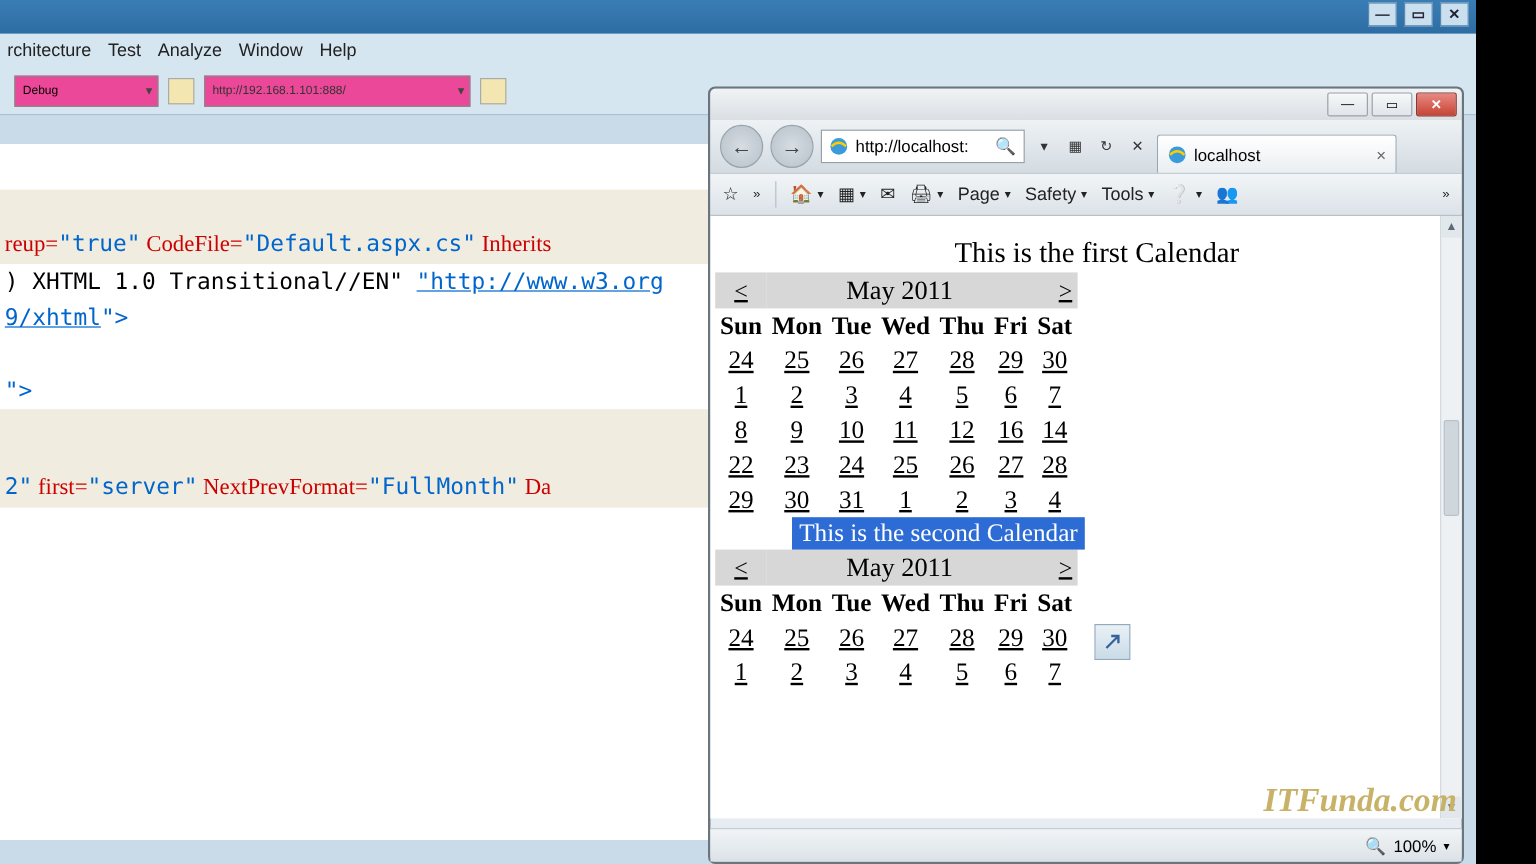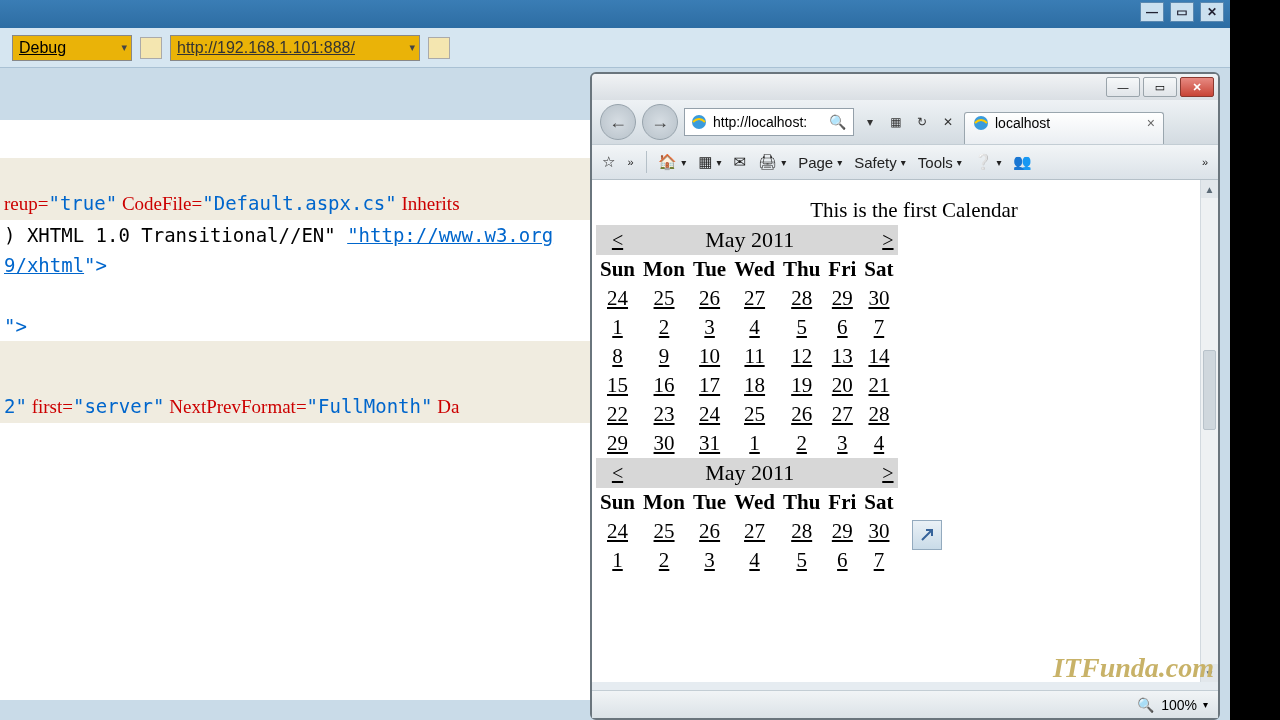--- a/index.html
+++ b/index.html
@@ -29,25 +29,25 @@
 }
 .vs-menubar {
   height: 28px; background: #d6e6f1; display: flex; align-items: center;
   padding-left: 6px; gap: 14px; font-size: 15px; color: #222;
 }
 .vs-toolbar {
   height: 40px; background: #d6e6f1; display: flex; align-items: center;
   gap: 8px; padding-left: 12px; border-bottom: 1px solid #a9c1d4;
 }
 .vs-combo {
-  height: 26px; border: 1px solid #888; background: #eab308; display: flex;
-  align-items: center; padding: 0 6px; font-size: 16px; position: relative; text-decoration: underline;
+  height: 26px; border: 1px solid #888; background: #ec4899; display: flex;
+  align-items: center; padding: 0 6px; font-size: 10px; position: relative;
 }
 .vs-combo.debug { width: 120px; }
-.vs-combo.url { width: 250px; color: #333;}
+.vs-combo.url { width: 222px; color: #333;}
 .vs-combo::after {
   content: "▾"; position: absolute; right: 4px; font-size: 11px; color: #444;
 }
 .vs-tb-icon {
   width: 22px; height: 22px; background: #f4e6b0; border: 1px solid #aaa;
 }
 .vs-editor {
   position: absolute; left: 0; top: 120px; width: 590px; height: 580px;
   background: #fff; font-family: Consolas, monospace; font-size: 19px;
   padding: 8px 0; line-height: 1.6; overflow: hidden; white-space: pre;
@@ -89,22 +89,22 @@
   display: flex; align-items: center; padding: 0 6px; font-size: 14px; gap: 6px; justify-content: flex-end;
 }
 .ie-urlfield svg { flex-shrink: 0; }
 .ie-small-btn {
   width: 20px; height: 20px; display: flex; align-items: center; justify-content: center;
   font-size: 12px; color: #333;
 }
 .ie-tabs { flex: 1; display: flex; align-items: flex-end; height: 100%; }
 .ie-tab {
   height: 32px; background: linear-gradient(#fff,#eaeef2); border: 1px solid #9aa6ae;
-  border-bottom: none; border-radius: 3px 3px 0 0; display: flex; align-items: flex-start;
-  padding: 2px 8px; font-size: 14px; gap: 6px; min-width: 200px;
+  border-bottom: none; border-radius: 3px 3px 0 0; display: flex; align-items: center;
+  padding: 12px 8px; font-size: 14px; gap: 6px; min-width: 200px;
 }
 .ie-tab-x { margin-left: auto; color: #666; font-size: 14px;}
 .ie-toolbar2 {
   height: 36px; background: linear-gradient(#f2f5f7,#dbe2e8);
   border-top: 1px solid #c3cdd4; border-bottom: 1px solid #b5c0c8;
   display: flex; align-items: center; padding: 0 10px; gap: 12px;
   font-size: 15px; color: #222;
 }
 .ie-toolbar2 .sp { width: 1px; height: 22px; background: #b5c0c8; }
 .ie-tb2-item { display: flex; align-items: center; gap: 4px; }
@@ -119,21 +119,21 @@
 }
 .ie-scrollbar .arrow {
   height: 18px; background: #e2e7eb; display: flex; align-items: center;
   justify-content: center; font-size: 10px; color: #5b6a76;
 }
 .ie-scrollbar .thumb {
   position: absolute; left: 2px; right: 2px; top: 170px; height: 80px;
   background: #cfd7dd; border: 1px solid #b8c2ca; border-radius: 2px;
 }
 .cal-wrap { padding: 18px 10px 0 4px; width: 590px;}
-.cal-caption1 { text-align: center; font-size: 21px; margin-bottom: 2px; padding-left: 60px;}
+.cal-caption1 { text-align: center; font-size: 24px; margin-bottom: 2px; padding-left: 60px;}
 .cal-caption2 {
   display: inline-block; background: #2d6bd5; color: #fff; font-size: 21px;
   padding: 1px 6px; margin-left: 64px;
 }
 table.cal {
   border-collapse: collapse; margin-left: 0; font-size: 21px;
 }
 table.cal td, table.cal th {
   padding: 2px 4px; text-align: center;
 }
@@ -162,20 +162,27 @@
 </head>
 <body>
 
 <div class="vs-window">
   <div class="vs-titlebar">
     <div class="vs-tb-controls">
       <div class="vs-tb-btn">—</div>
       <div class="vs-tb-btn">▭</div>
       <div class="vs-tb-btn">✕</div>
     </div>
+  </div>
+  <div class="vs-menubar">
+    <span>rchitecture</span>
+    <span>Test</span>
+    <span>Analyze</span>
+    <span>Window</span>
+    <span>Help</span>
   </div>
   <div class="vs-toolbar">
     <div class="vs-combo debug">Debug</div>
     <div class="vs-tb-icon"></div>
     <div class="vs-combo url">http://192.168.1.101:888/</div>
     <div class="vs-tb-icon"></div>
   </div>
   <div class="vs-editor">
 <span class="code-line hl-line"><span class="attr">reup=</span><span class="str">"true"</span><span class="attr"> CodeFile=</span><span class="str">"Default.aspx.cs"</span><span class="attr"> Inherits</span></span>
 <span class="code-line"><span>) XHTML 1.0 Transitional//EN" </span><a class="codelink">"http://www.w3.org</a></span>
@@ -279,31 +286,22 @@
               <td><a>5</a></td>
               <td><a>6</a></td>
               <td><a>7</a></td>
             </tr>
             <tr>
               <td><a>8</a></td>
               <td><a>9</a></td>
               <td><a>10</a></td>
               <td><a>11</a></td>
               <td><a>12</a></td>
-              <td><a>13</a></td>
+              <td><a>16</a></td>
               <td><a>14</a></td>
-            </tr>
-            <tr>
-              <td><a>15</a></td>
-              <td><a>16</a></td>
-              <td><a>17</a></td>
-              <td><a>18</a></td>
-              <td><a>19</a></td>
-              <td><a>20</a></td>
-              <td><a>21</a></td>
             </tr>
             <tr>
               <td><a>22</a></td>
               <td><a>23</a></td>
               <td><a>24</a></td>
               <td><a>25</a></td>
               <td><a>26</a></td>
               <td><a>27</a></td>
               <td><a>28</a></td>
             </tr>
@@ -311,20 +309,21 @@
               <td><a>29</a></td>
               <td><a>30</a></td>
               <td><a>31</a></td>
               <td><a>1</a></td>
               <td><a>2</a></td>
               <td><a>3</a></td>
               <td><a>4</a></td>
             </tr>
           </tbody>
         </table>
+      <div><span class="cal-caption2">This is the second Calendar</span></div>
       <table class="cal" id="cal2">
           <tbody>
             <tr class="navrow">
               <td><a class="navlink">&lt;</a></td>
               <td colspan="5" class="title">May 2011</td>
               <td style="text-align:right"><a class="navlink">&gt;</a></td>
             </tr>
             <tr class="dayhdr">
               <th>Sun</th>
               <th>Mon</th>

